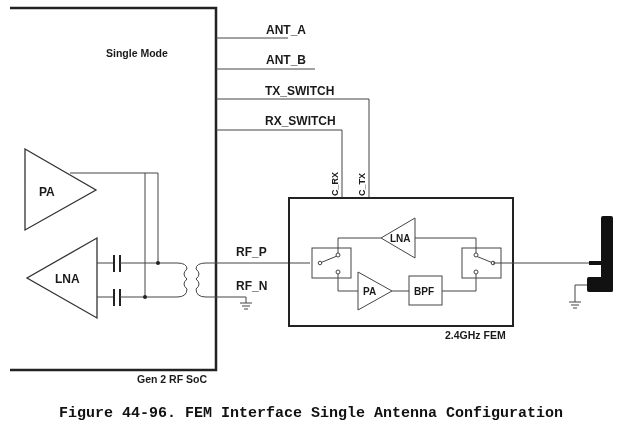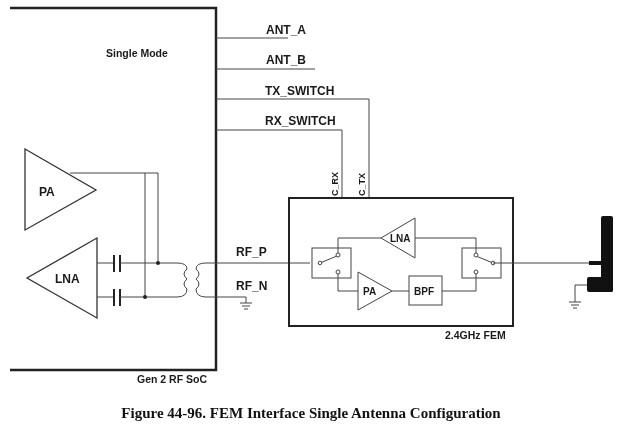--- a/index.html
+++ b/index.html
@@ -1,19 +1,19 @@
 <!DOCTYPE html>
 <html><head>
 <meta charset="utf-8">
 <style>
   html, body { margin:0; padding:0; background:#ffffff; }
   body { width:622px; height:435px; position:relative; overflow:hidden; font-family:"Liberation Sans", sans-serif; }
   svg { position:absolute; left:0; top:0; }
   .lbl { font-family:"Liberation Sans", sans-serif; font-weight:bold; fill:#1a1a1a; }
-  .caption { position:absolute; left:0; width:622px; top:405px; text-align:center; font-weight:bold; font-size:15px; color:#111; font-family:Liberation Serif, serif; }
+  .caption { position:absolute; left:0; width:622px; top:405px; text-align:center; font-weight:bold; font-size:15px; color:#111; font-family:Liberation Mono, monospace; }
 </style>
 </head>
 <body>
 
 <svg width="622" height="435" viewBox="0 0 622 435">
 
   <polyline points="10,8 216,8 216,370 10,370" fill="none" stroke="#222" stroke-width="2.5"></polyline>
   <text class="lbl" x="106" y="57" font-size="10.5">Single Mode</text>
   <text class="lbl" x="137" y="383" font-size="10.5">Gen 2 RF SoC</text>
 

